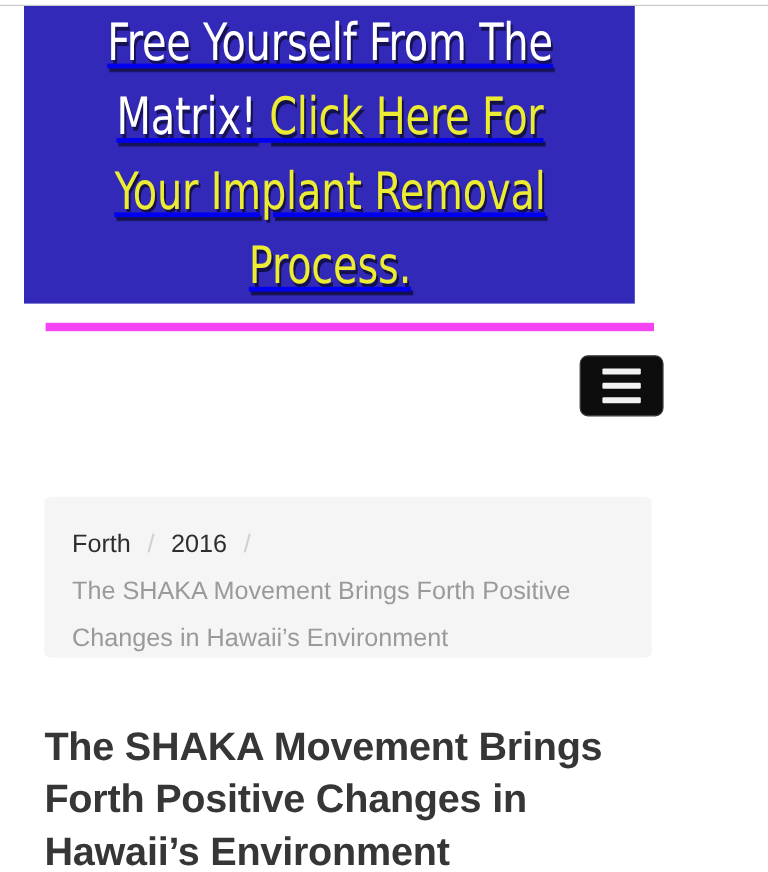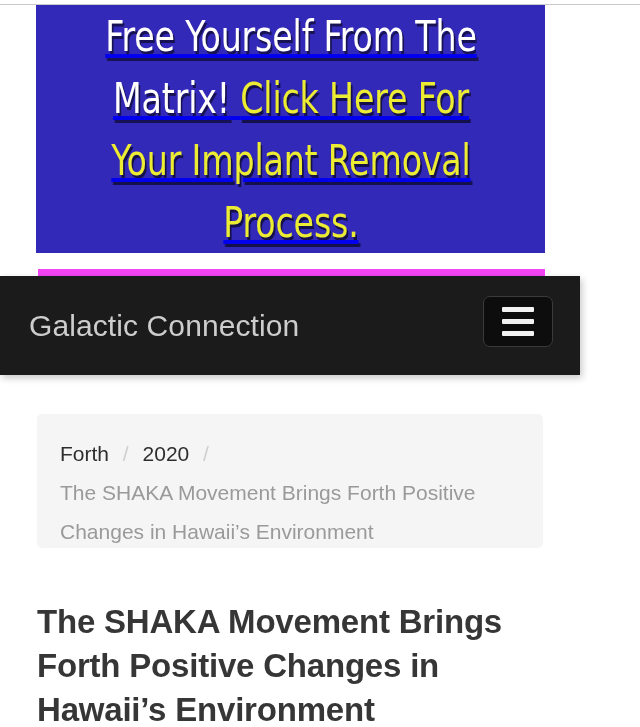--- a/index.html
+++ b/index.html
@@ -28,21 +28,21 @@
     left: 0;
     top: 4px;
     width: 640px;
     height: 1px;
     background: #c9c9c9;
   }
 
   
   .promo-banner {
     position: absolute;
-    left: 36px;
+    left: 20px;
     top: 5px;
     width: 509px;
     height: 248px;
     background: #3329B8;
     box-sizing: border-box;
     display: flex;
     align-items: center;
     justify-content: center;
     overflow: hidden;
   }
@@ -177,34 +177,31 @@
   <div class="top-rule"></div>
 
   <a class="promo-banner" href="#">
     <div class="promo-text">
       <span class="promo-white">Free Yourself From The Matrix!</span>
       <span class="promo-yellow">Click Here For Your Implant Removal Process.</span>
     </div>
   </a>
   <div class="promo-accent-bar"></div>
 
-  <div class="navbar">
-    <a class="navbar-brand" href="#">Galactic Connection</a>
-  </div>
   <button class="navbar-toggle" aria-label="Toggle navigation">
     <span class="bar"></span>
     <span class="bar"></span>
     <span class="bar"></span>
   </button>
 
   <nav class="breadcrumb">
     <div class="crumb-line1">
       <a class="crumb-link" href="#">Forth</a>
       <span class="crumb-sep">/</span>
-      <a class="crumb-link" href="#">2020</a>
+      <a class="crumb-link" href="#">2016</a>
       <span class="crumb-sep">/</span>
     </div>
     <span class="crumb-current">The SHAKA Movement Brings Forth Positive Changes in Hawaii’s Environment</span>
   </nav>
 
   <h1 class="article-title">The SHAKA Movement Brings Forth Positive Changes in Hawaii’s Environment</h1>
 
 </div>
 
 </body></html>

